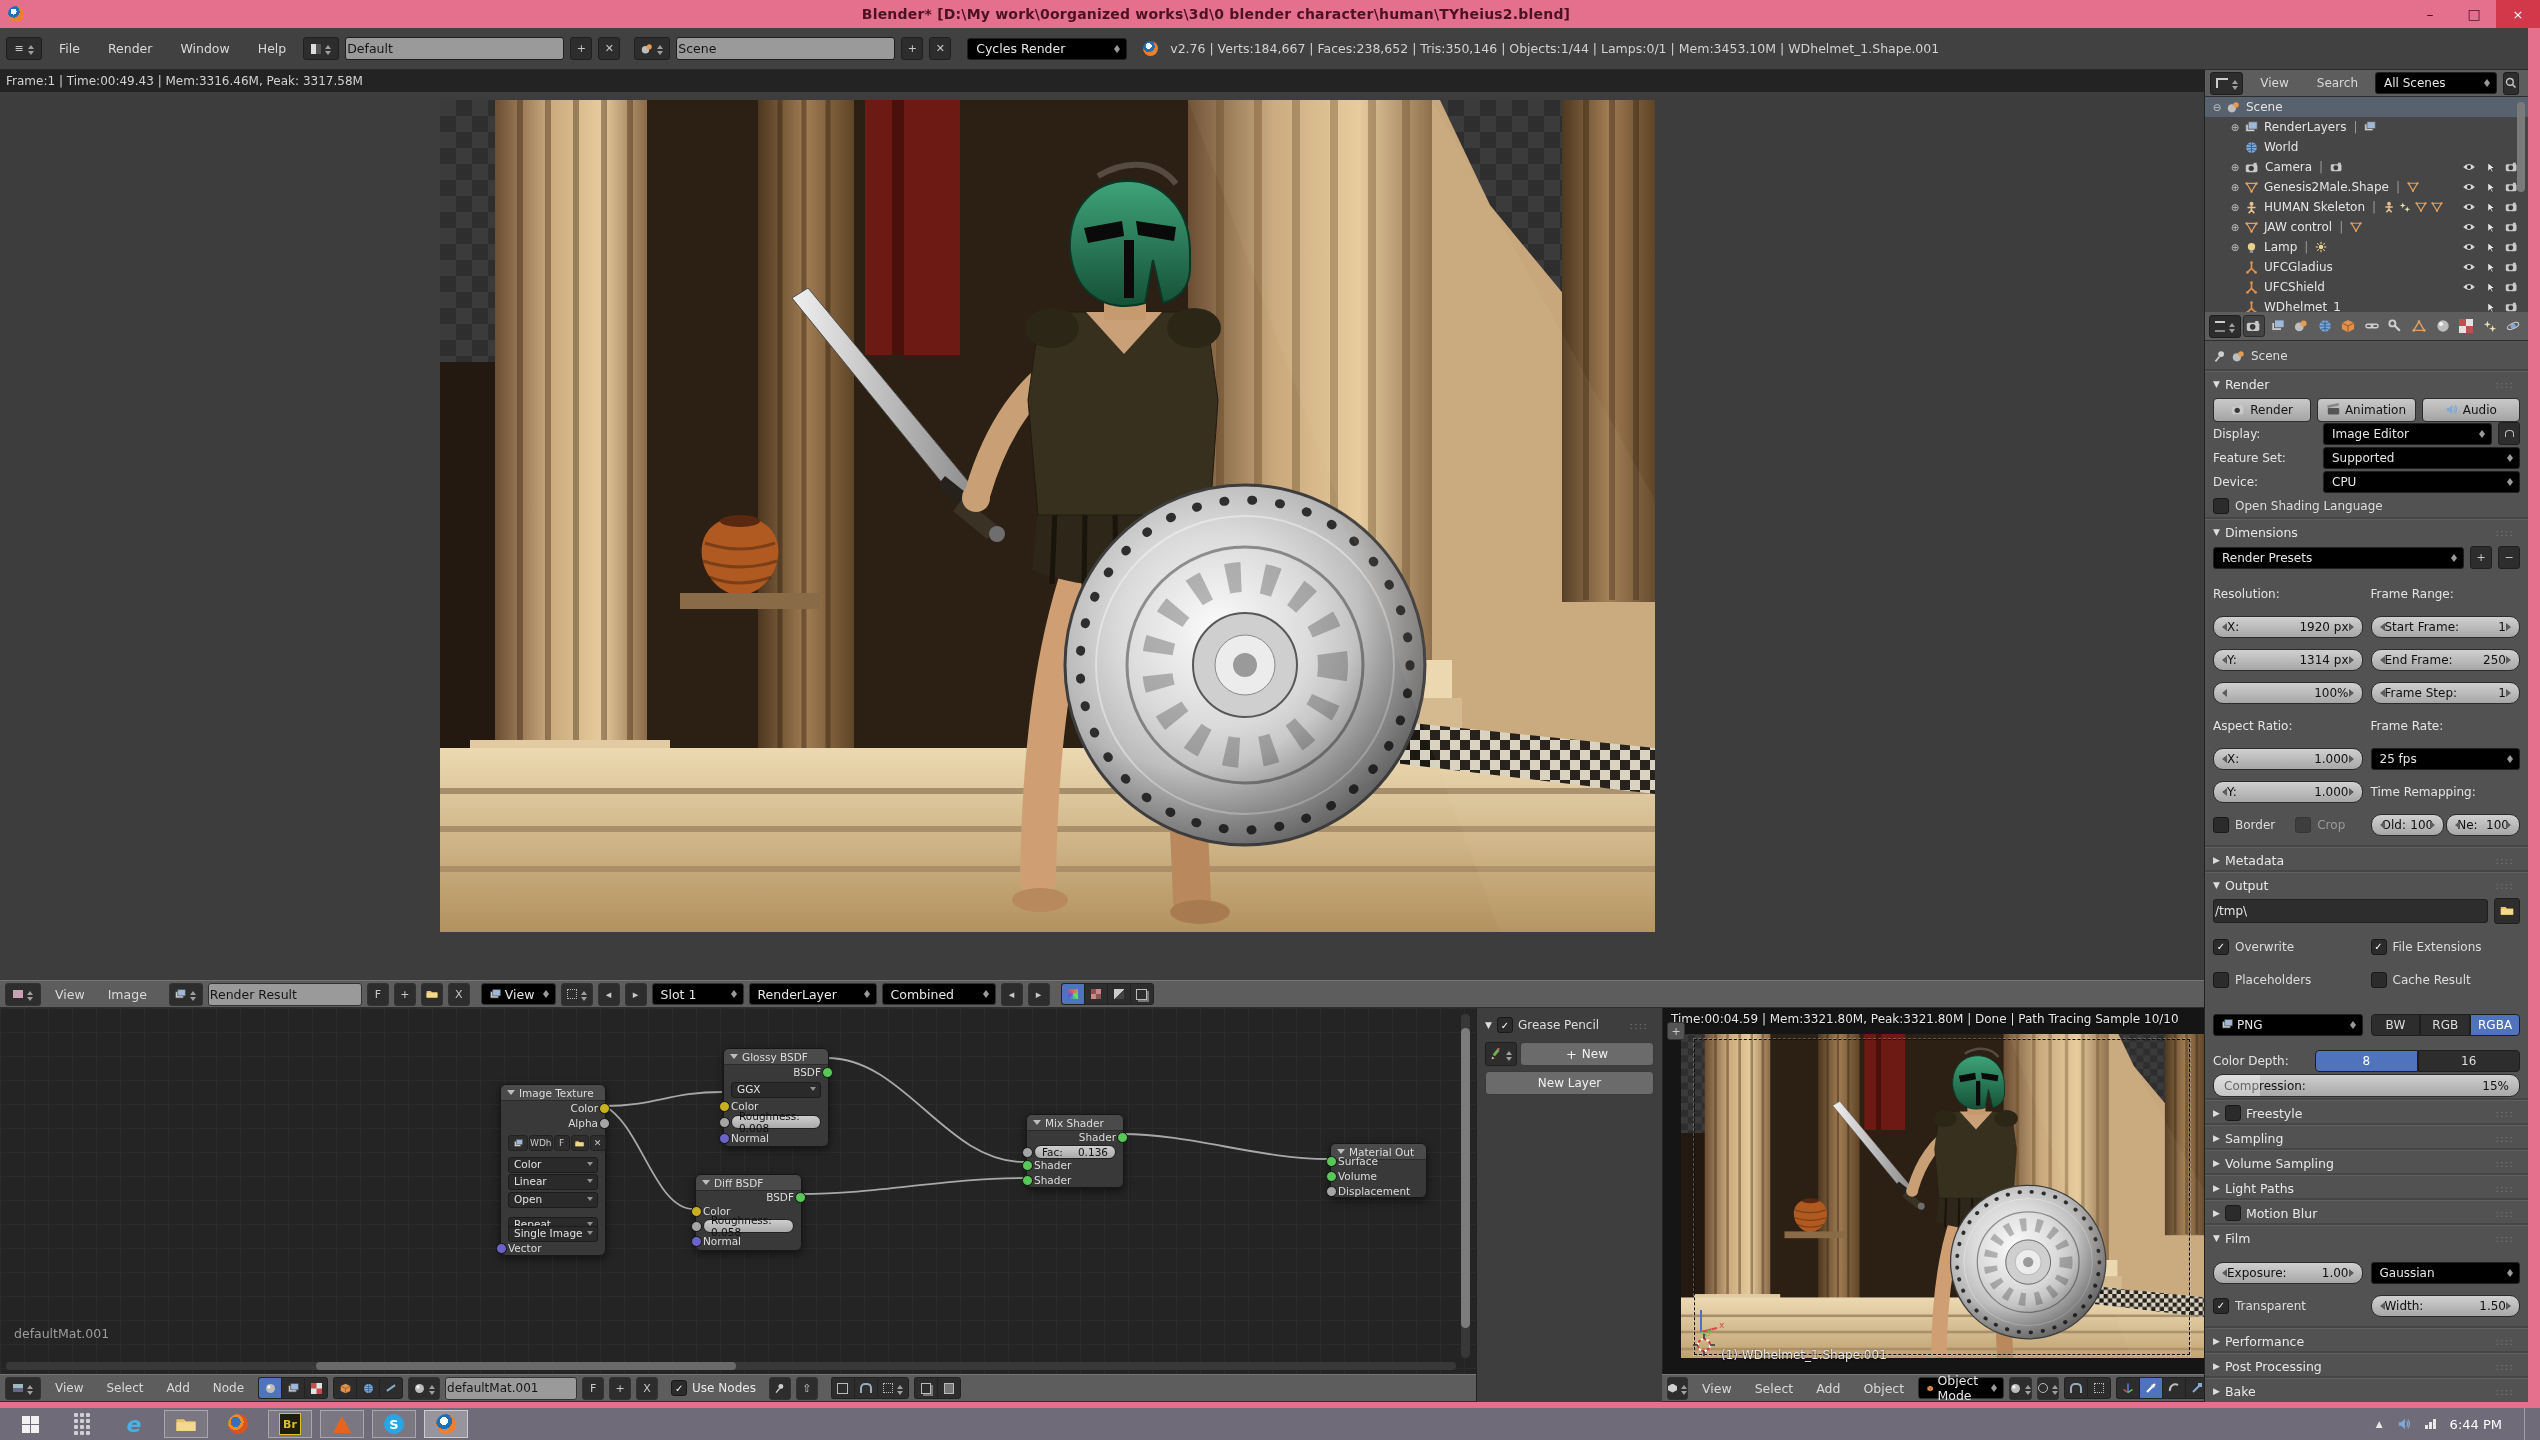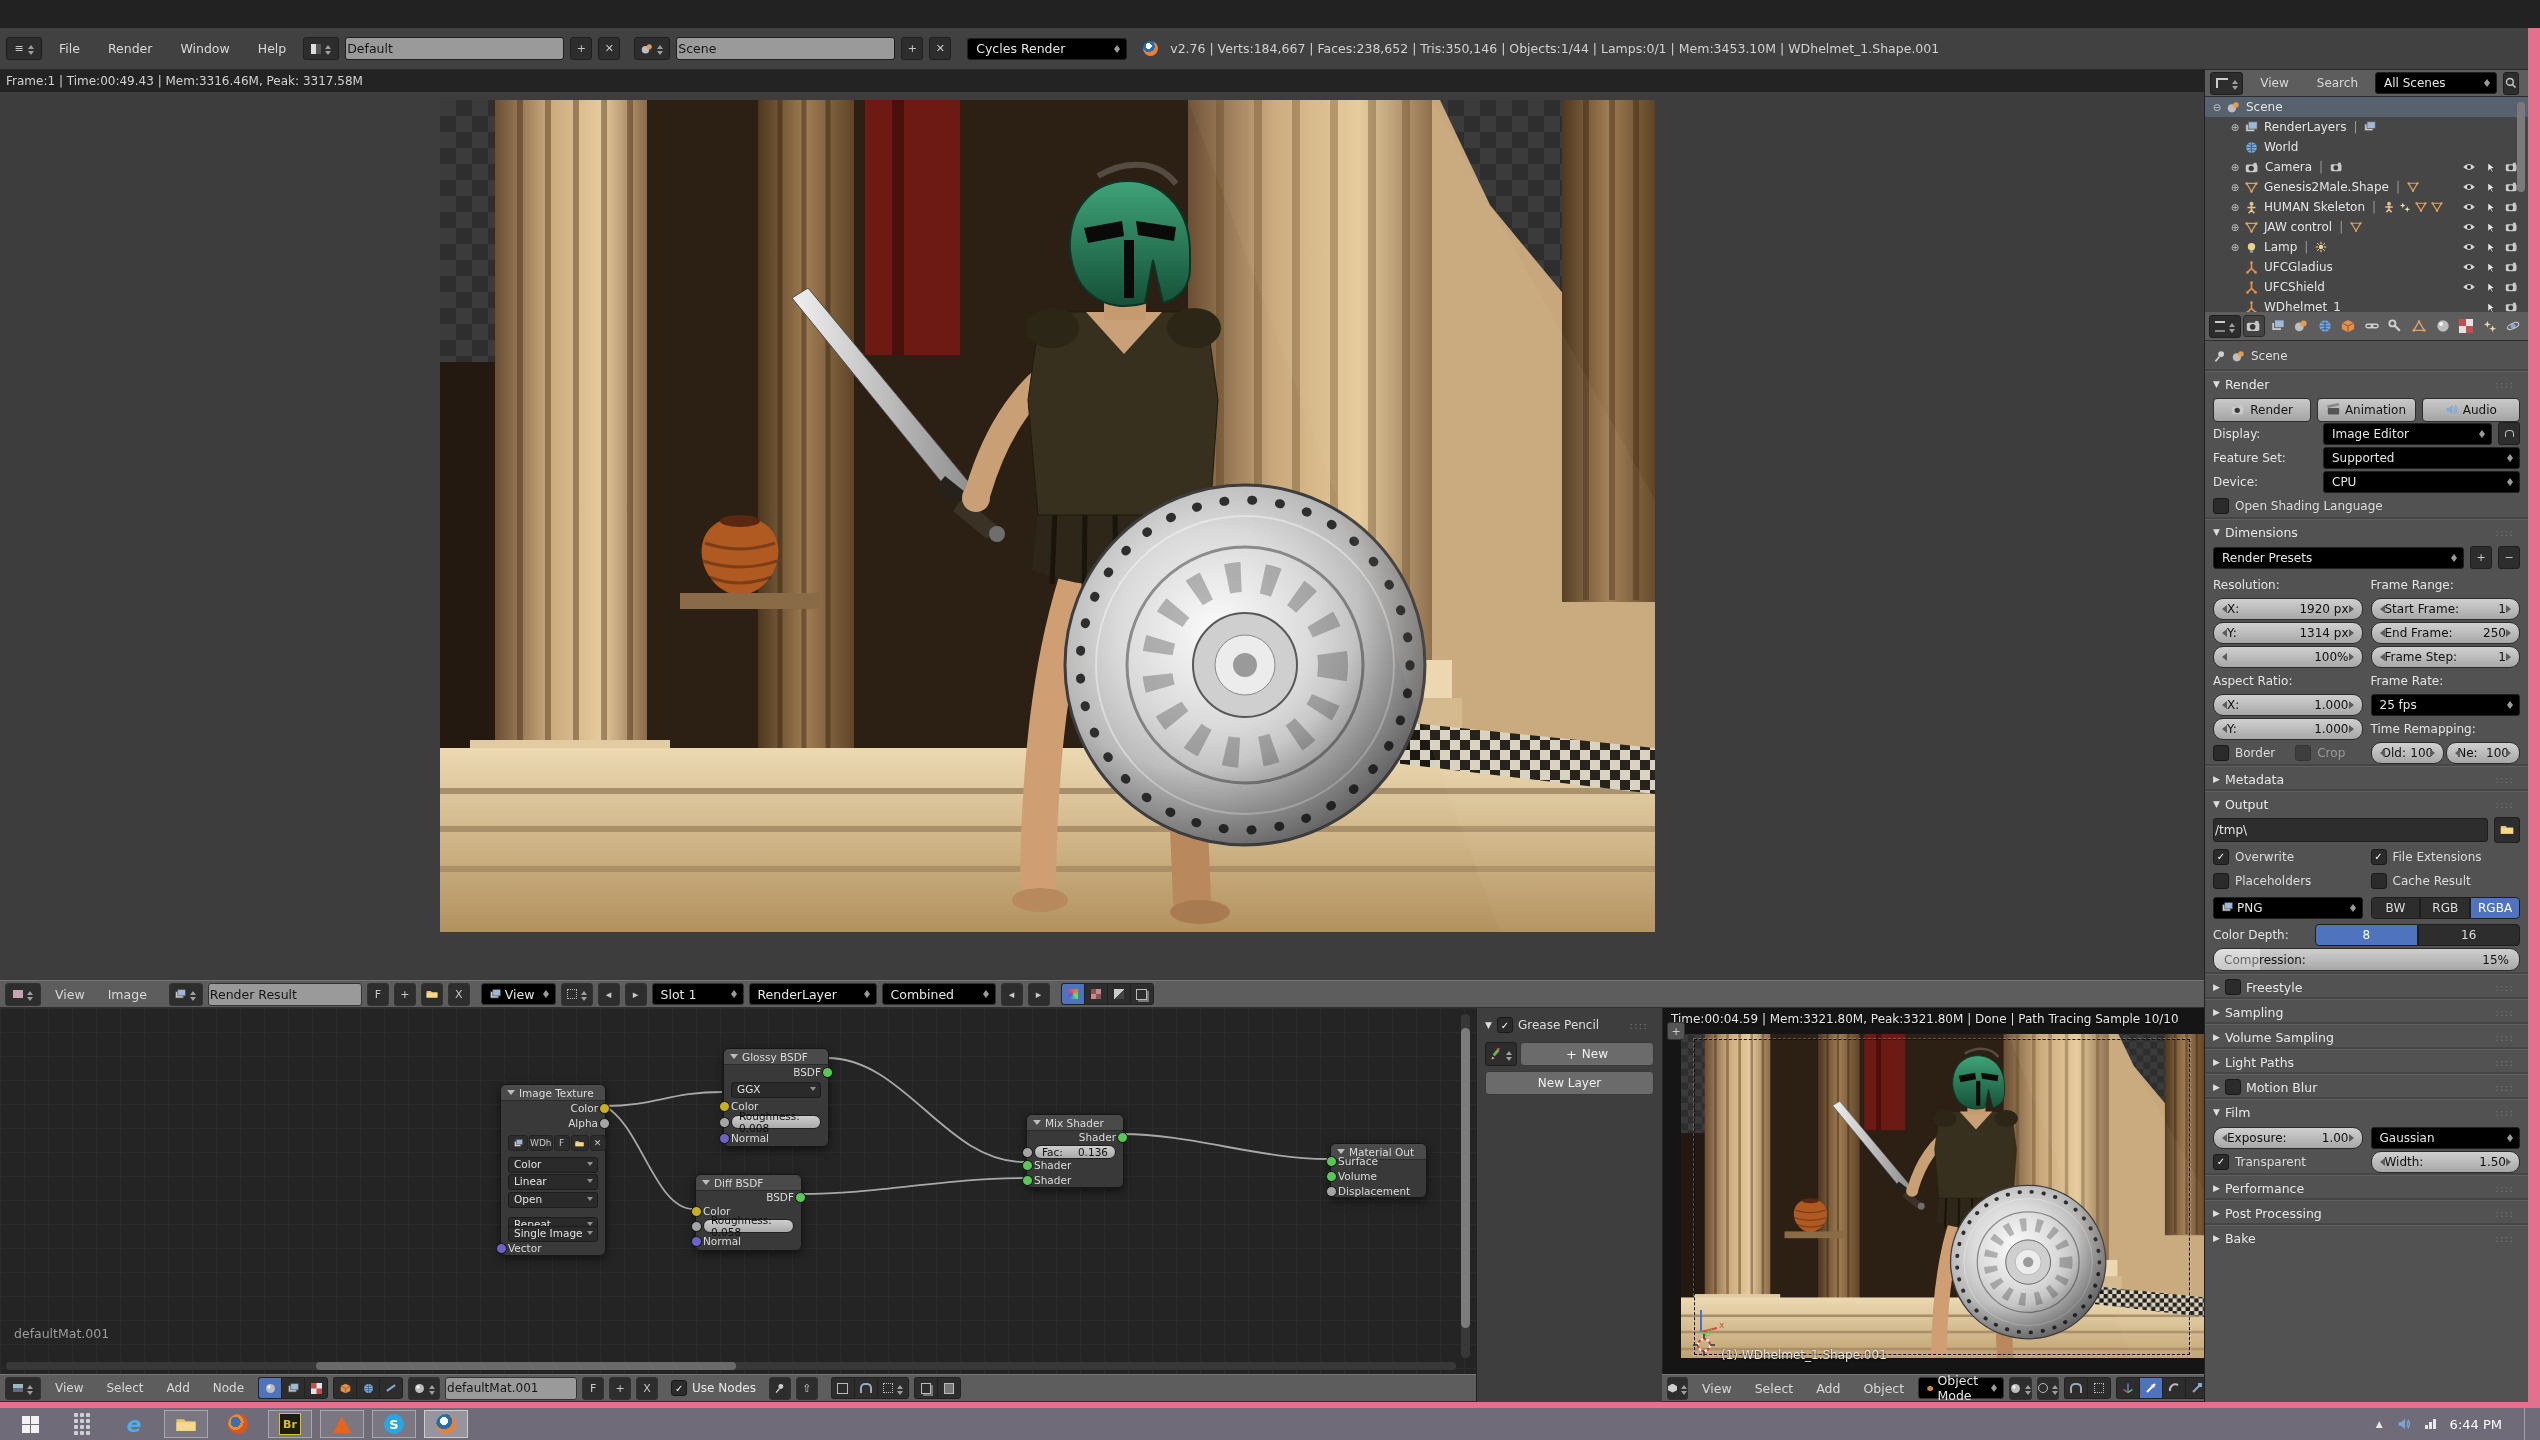--- a/index.html
+++ b/index.html
@@ -87,21 +87,21 @@
 .prow{display:flex;align-items:center;margin:3px 8px;gap:6px;height:21px}
 .plabel{color:#e4e4e4}
 .lbtn{flex:1;background:linear-gradient(#c9c9c9,#a4a4a4);border:1px solid #2c2c2c;color:#141414;border-radius:4px;height:22px;display:flex;align-items:center;justify-content:center;gap:5px}
 .seg{display:flex;flex:1}
 .seg div{flex:1;height:20px;background:#2d2d2d;border:1px solid #1e1e1e;display:flex;align-items:center;justify-content:center;color:#ddd}
 .seg div:first-child{border-radius:4px 0 0 4px}
 .seg div:last-child{border-radius:0 4px 4px 0}
 .seg div.blue{background:#4f74bd;color:#fff}
 .col2{display:flex;margin:0 8px;gap:8px}
 .col2>div{flex:1;min-width:0}
-.col2 .prow{margin:3px 0}
+.col2 .prow{margin:12px 0}
 .slider{position:relative;background:linear-gradient(#cfcfcf,#a8a8a8);border:1px solid #2c2c2c;border-radius:10px;height:21px;display:flex;align-items:center;padding:0 10px;color:#111;overflow:hidden;margin:3px 8px}
 .slider .fill{position:absolute;left:0;top:0;bottom:0;background:rgba(255,255,255,.35)}
 .slider .v{margin-left:auto}
 
 #pinkR{left:2528px;top:28px;width:12px;height:1380px;background:#e4708e}
 #pinkB{left:0;top:1402px;width:2540px;height:6px;background:#e4708e}
 #taskbar{left:0;top:1408px;width:2540px;height:32px;background:#6f6b78;display:flex;align-items:center}
 .tslot{width:44px;height:28px;display:flex;align-items:center;justify-content:center;margin-left:8px}
 .tslot.run{border:1px solid rgba(255,255,255,.35);background:rgba(255,255,255,.08);box-sizing:border-box}
 .tslot.act{background:rgba(255,255,255,.28);border:1px solid rgba(255,255,255,.5);box-sizing:border-box}
@@ -377,20 +377,27 @@
     <circle r="12" fill="#9a9a9a"></circle>
     <circle r="179" fill="url(#shieldShade)"></circle>
   </g>
   <polygon points="748,0 992,0 1215,400 1215,832 1060,832" fill="rgba(255,240,200,.05)"></polygon>
 </symbol>
 </defs>
 </svg>
 
 <div id="root">
 
+  <div id="titlebar" class="abs">
+    <div class="tlogo"></div>
+    <div class="ttext">Blender* [D:\My work\0organized works\3d\0 blender character\human\TYheius2.blend]</div>
+    <div class="winbtn">–</div>
+    <div class="winbtn">□</div>
+    <div class="winbtn close">×</div>
+  </div>
 
   <div id="infobar" class="abs">
     <div class="sqbtn" style="width:34px">
         <span>≡</span>
         <span class="updn">
           <i></i>
           <i class="d"></i>
         </span>
       </div>
     <div class="menu">File</div>

